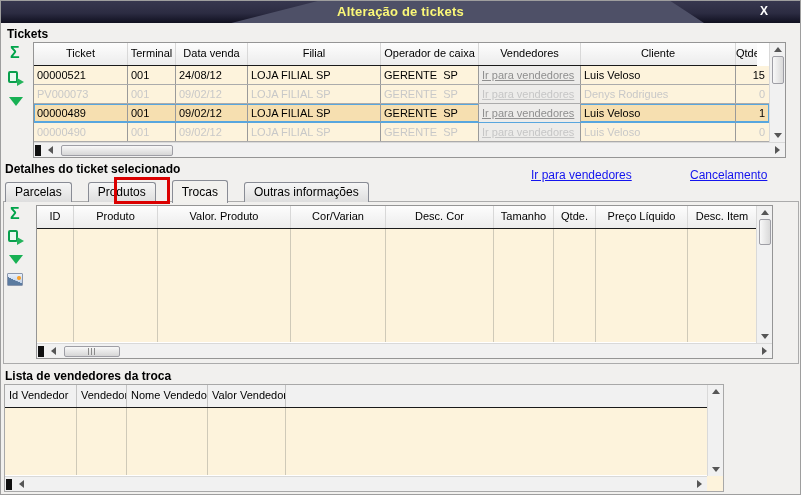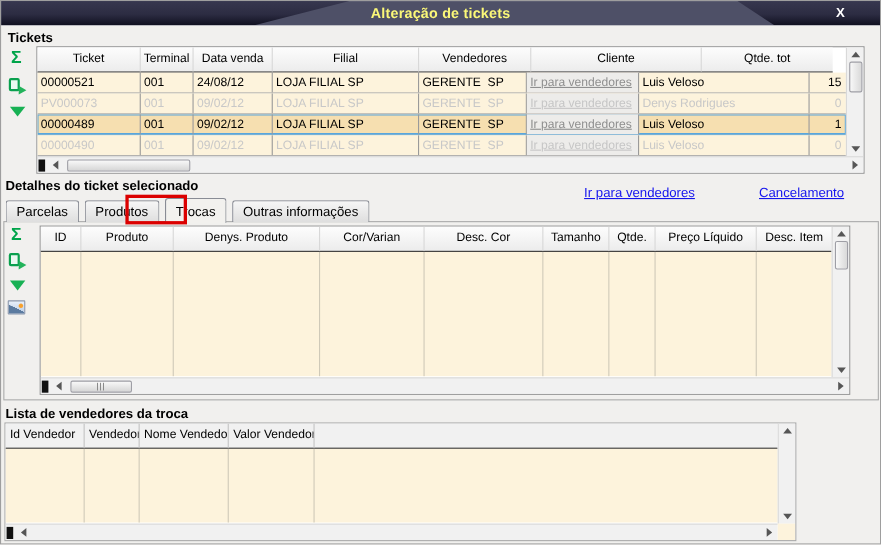--- a/index.html
+++ b/index.html
@@ -54,21 +54,21 @@
   .arr-up{width:0;height:0;border-left:4px solid transparent;border-right:4px solid transparent;border-bottom:5px solid #565656}
   .arr-down{width:0;height:0;border-left:4px solid transparent;border-right:4px solid transparent;border-top:5px solid #565656}
   .arr-left{width:0;height:0;border-top:4px solid transparent;border-bottom:4px solid transparent;border-right:5px solid #565656}
   .arr-right{width:0;height:0;border-top:4px solid transparent;border-bottom:4px solid transparent;border-left:5px solid #565656}
   .vthumb{width:12px;background:linear-gradient(90deg,#F8F8F8,#D9D9D9);border:1px solid #9E9EA5;border-radius:2px;flex:none}
   .hthumb{height:11px;background:linear-gradient(180deg,#F8F8F8,#D6D6D6);border:1px solid #9E9EA5;border-radius:2px;flex:none;display:flex;align-items:center;justify-content:center}
   .grip{width:8px;height:7px;background:repeating-linear-gradient(90deg,#8A8A8A 0 1px,transparent 1px 3px)}
   .bgrip{width:6px;height:11px;background:#101010;margin:0 2px 0 1px;flex:none}
   .spacer{flex:1}
   
-  .tabbar{position:absolute;left:4px;top:181px;display:flex;gap:5px;z-index:2}
+  .tabbar{position:absolute;left:4px;top:181px;display:flex;gap:16px;z-index:2}
   .tab{height:20px;padding:0 9px;font-size:12px;line-height:19px;color:#000;background:linear-gradient(180deg,#F6F6F6,#DEDEDE);
       border:1px solid #898C95;border-bottom:none;border-radius:3px 3px 0 0}
   .tab.active{background:#F2F1EE;height:23px;margin-top:-2px;line-height:22px;z-index:3;position:relative}
   .annotation{position:absolute;left:113px;top:176px;width:56px;height:27px;border:3px solid #DB0000;z-index:5;pointer-events:none}
   .panel{position:absolute;left:2px;top:200px;width:796px;height:163px;border:1px solid #ABABAB;background:#F1F0EE}
   .link{position:absolute;top:167px;font-size:12px;color:#1414EE;text-decoration:underline;cursor:pointer}
 </style>
 </head>
 <body>
 
@@ -89,20 +89,21 @@
       <s></s>
     </span>
   <span class="ic-down" style="left:8px;top:96px"></span>
 
   <div class="frame" style="left:32px;top:41px;width:753px;height:116px">
     <div class="thead" style="margin-right:28px">
       <div class="th k0">Ticket</div>
       <div class="th k1">Terminal</div>
       <div class="th k2">Data venda</div>
       <div class="th k3">Filial</div>
+      <div class="th k4">Operador de caixa</div>
       <div class="th k5">Vendedores</div>
       <div class="th k6">Cliente</div>
       <div class="th k7">Qtde. tot</div>
     </div>
     <div class="tr" style="margin-right:16px">
       <div class="td k0">00000521</div>
       <div class="td k1">001</div>
       <div class="td k2">24/08/12</div>
       <div class="td k3">LOJA FILIAL SP</div>
       <div class="td k4">GERENTE  SP</div>
@@ -182,21 +183,21 @@
       <b></b>
       <s></s>
     </span>
   <span class="ic-down" style="left:8px;top:254px;z-index:2"></span>
   <span class="ic-image" style="left:6px;top:272px;z-index:2"></span>
 
   <div class="frame" style="left:35px;top:204px;width:737px;height:154px;z-index:1">
     <div class="thead" style="margin-right:16px">
       <div class="th m0">ID</div>
       <div class="th m1">Produto</div>
-      <div class="th m2">Denys. Produto</div>
+      <div class="th m2">Valor. Produto</div>
       <div class="th m3">Cor/Varian</div>
       <div class="th m4">Desc. Cor</div>
       <div class="th m5">Tamanho</div>
       <div class="th m6">Qtde.</div>
       <div class="th m7">Preço Líquido</div>
       <div class="th m8">Desc. Item</div>
     </div>
     <div class="bodyfill" style="height:113px;margin-right:16px">
       <div class="bd m0"></div>
         <div class="bd m1"></div>

